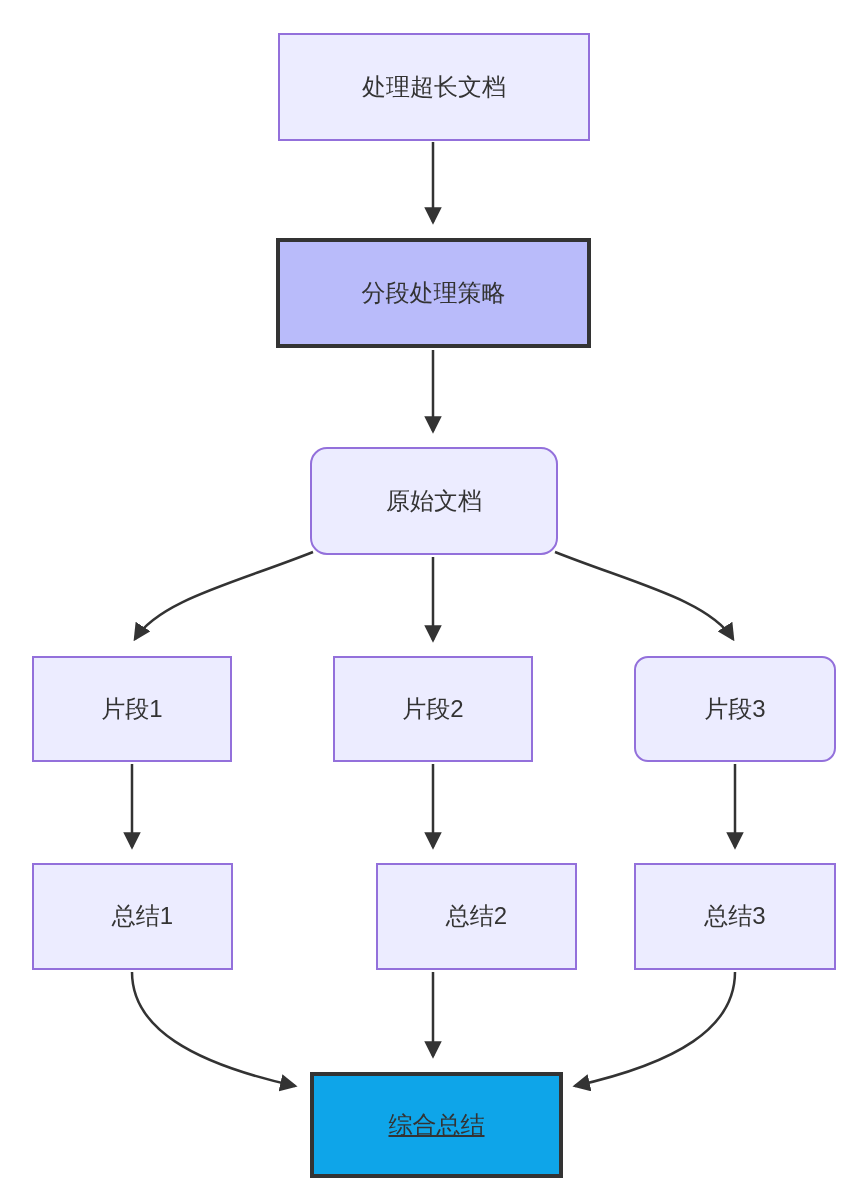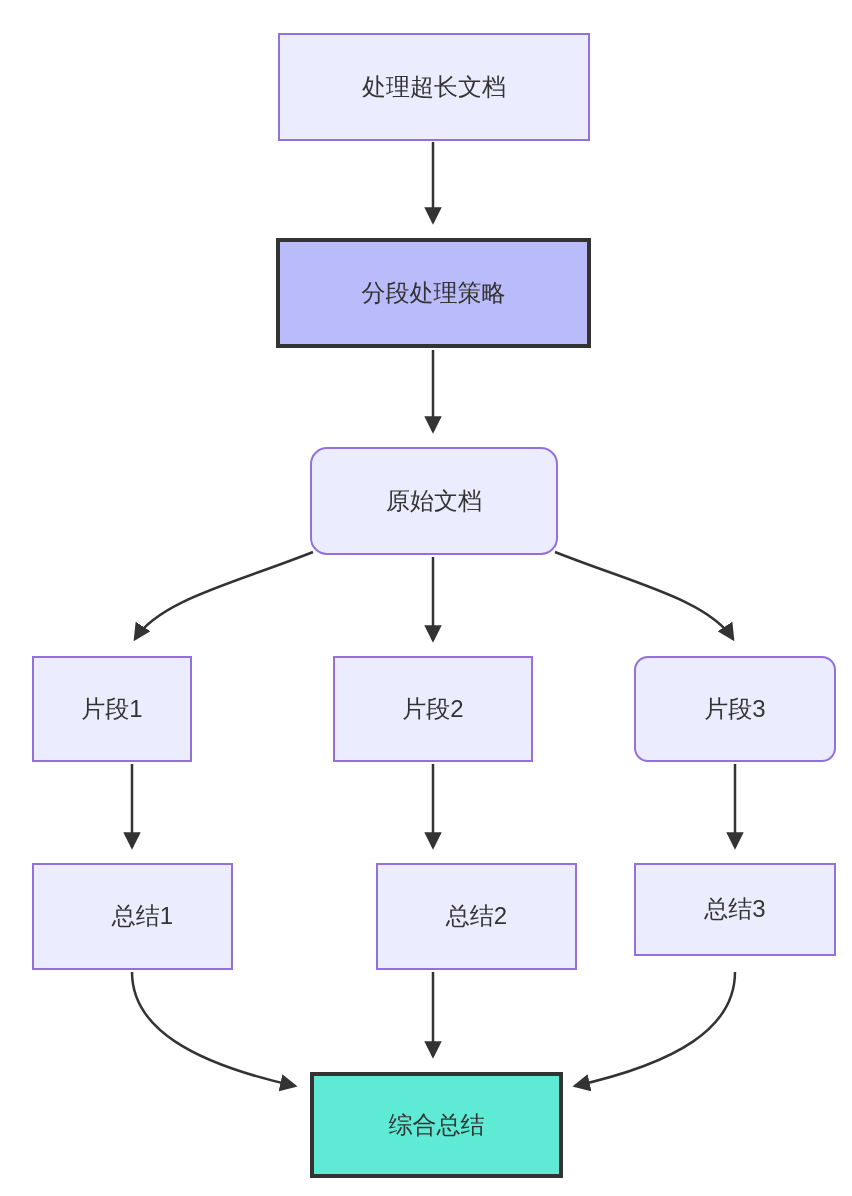--- a/index.html
+++ b/index.html
@@ -34,33 +34,34 @@
     border: 2px solid #9370DB;
     text-align: center;
     line-height: 1.2;
     user-select: none;
   }
   .node.emphasis {
     background: #B9BBFA;
     border: 4px solid #333333;
   }
   .node.success {
-    background: #5eead4;
+    background: #0ea5e9;
     border: 4px solid #333333;
+    text-decoration: underline;
   }
   
   #n-a  { left: 278px; top: 33px;   width: 312px; height: 108px; }
   #n-b  { left: 276px; top: 238px;  width: 315px; height: 110px; }
   #n-c  { left: 310px; top: 447px;  width: 248px; height: 108px; border-radius: 17px; }
-  #n-d1 { left: 32px;  top: 656px;  width: 160px; height: 106px; }
+  #n-d1 { left: 32px;  top: 656px;  width: 200px; height: 106px; }
   #n-d2 { left: 333px; top: 656px;  width: 200px; height: 106px; }
   #n-d3 { left: 634px; top: 656px;  width: 202px; height: 106px; border-radius: 14px; }
   #n-e1 { left: 32px;  top: 863px;  width: 201px; height: 107px; padding-left: 20px; }
   #n-e2 { left: 332px; top: 863px;  width: 201px; height: 107px; margin-left: 44px; }
-  #n-e3 { left: 634px; top: 863px;  width: 202px; height: 93px; }
+  #n-e3 { left: 634px; top: 863px;  width: 202px; height: 107px; }
   #n-f  { left: 310px; top: 1072px; width: 253px; height: 106px; }
 </style>
 </head>
 <body>
 
 <div class="diagram">
 
   <svg class="edges" viewBox="0 0 852 1196" xmlns="http://www.w3.org/2000/svg">
     <defs>
       <marker id="arrow" viewBox="0 0 10 10" refX="8.5" refY="5" markerWidth="7" markerHeight="7" orient="auto-start-reverse">

